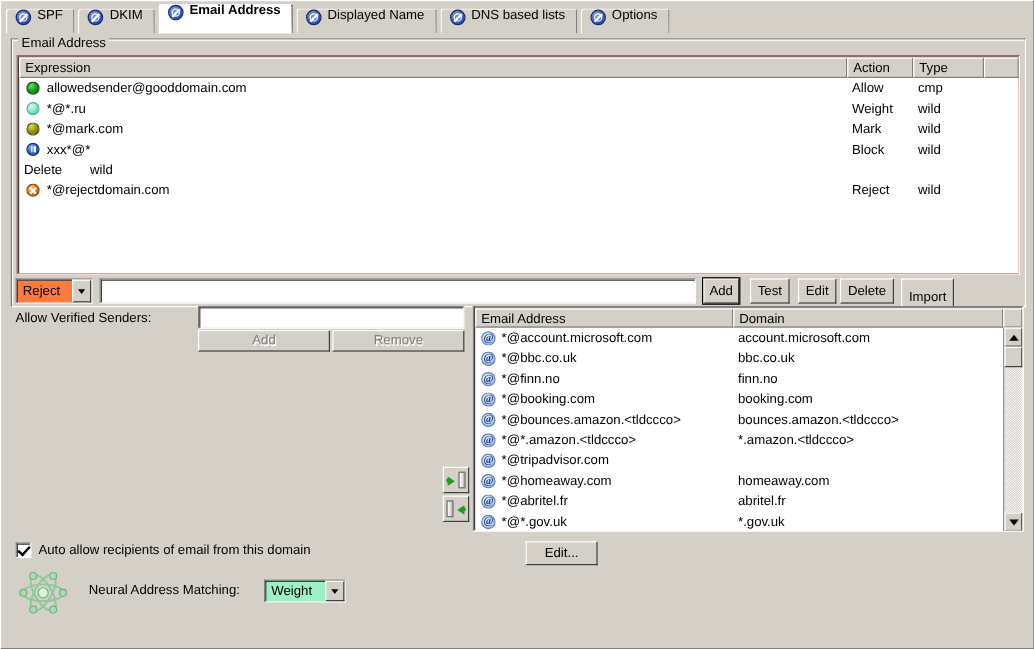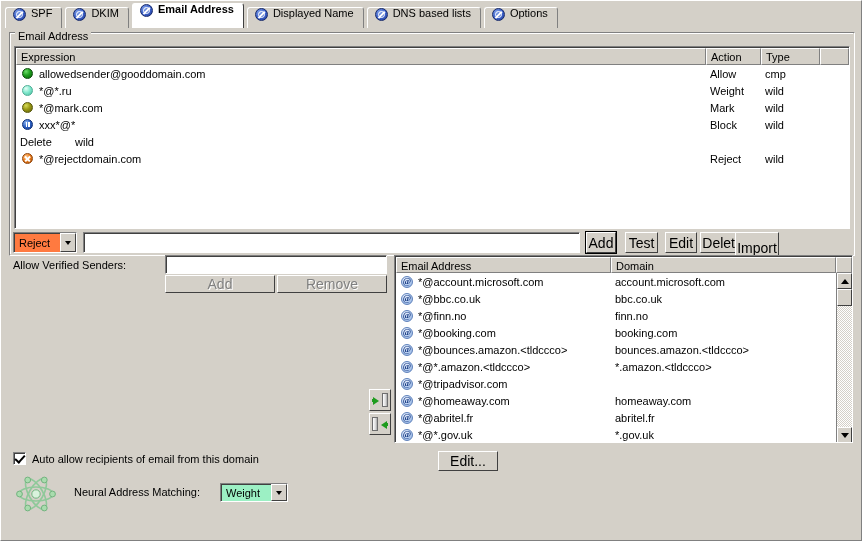--- a/index.html
+++ b/index.html
@@ -207,33 +207,33 @@
     font-size: 11px;
     outline: none;
     background: #fff;
   }
   .btn {
     background: #d4d0c8;
     border-left: 1px solid #ffffff; border-top: 1px solid #ffffff;
     border-right: 1px solid #404040; border-bottom: 1px solid #404040;
     box-sizing: border-box;
     font-family: "Liberation Sans", sans-serif;
-    font-size: 14px;
+    font-size: 11px;
     color: #000;
     display: flex; align-items: center; justify-content: center;
     cursor: default;
     position: relative;
   }
   .btn.focus { outline: 1px solid #000; outline-offset: 0px; }
   .btn.disabled { color: #808080; text-shadow: 1px 1px 0 #ffffff; }
   #btn-add    { position:absolute; left: 573px; top: 0; width: 30px; height: 21px; }
   #btn-test   { position:absolute; left: 612px; top: 0; width: 33px; height: 21px; }
   #btn-edit   { position:absolute; left: 652px; top: 0; width: 32px; height: 21px; }
   #btn-delete { position:absolute; left: 687px; top: 0; width: 45px; height: 21px; }
-  #btn-import { position:absolute; left: 722px; top: 0; width: 44px; height: 31px; }
+  #btn-import { position:absolute; left: 738px; top: 0; width: 44px; height: 31px; }
   #btn-export { position:absolute; left: 785px; top: 12px; width: 44px; height: 21px; margin-top: 32px; }
   
   #avs-label { position: absolute; left: 12px; top: 258px; font-size: 11px; }
   #avs-input {
     position: absolute; left: 164px; top: 254px;
     width: 222px; height: 19px;
     background: #ffffff;
     border: 1px solid #808080;
     border-right-color: #ffffff; border-bottom-color: #ffffff;
     box-sizing: border-box;

